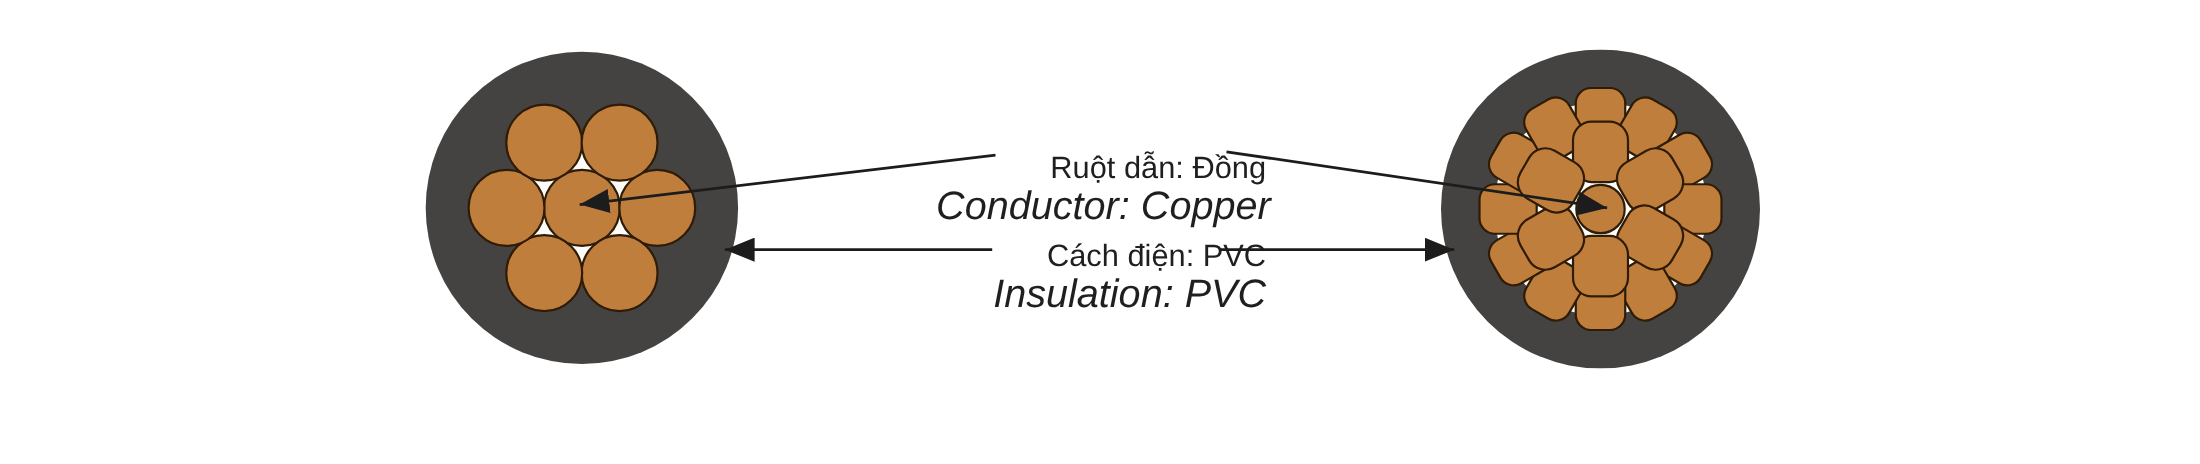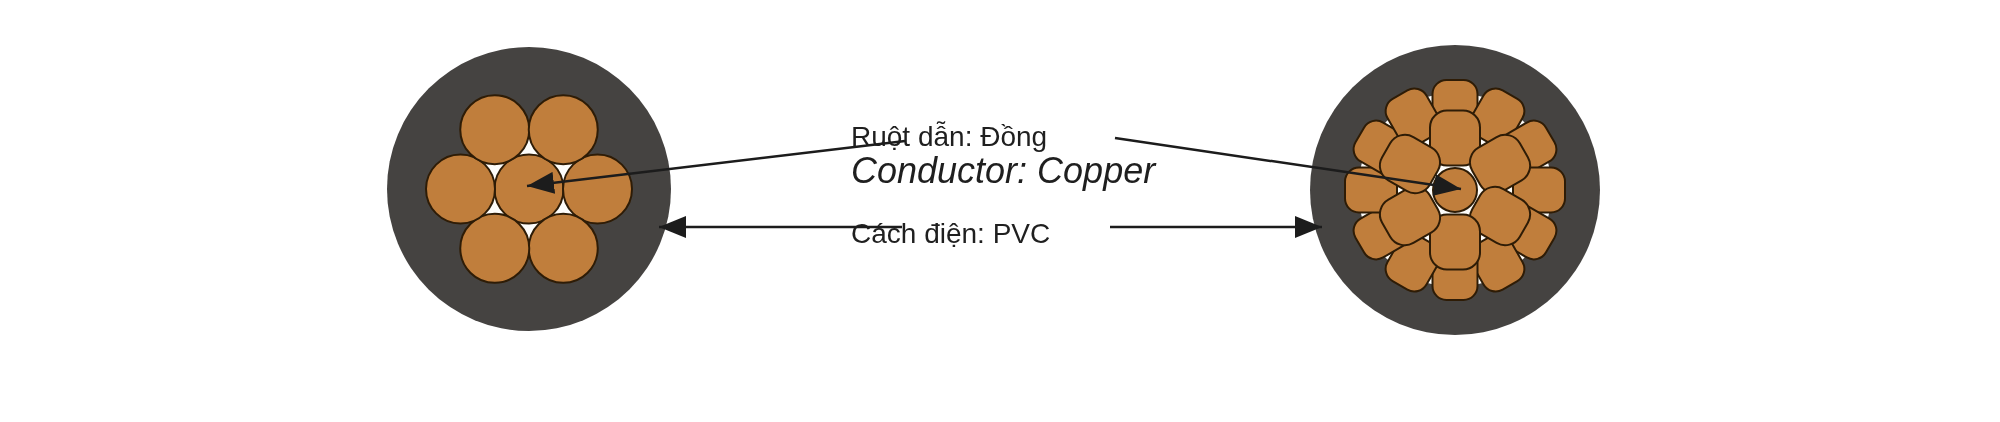--- a/index.html
+++ b/index.html
@@ -25,26 +25,26 @@
   .overlay {
     position: absolute;
     left: 0; top: 0;
     width: 2000px;
     height: 422px;
     pointer-events: none;
   }
   .labels {
     position: absolute;
     left: 851px;
-    top: 120px;
+    top: 136px;
     width: 300px;
-    text-align: left;
+    text-align: right;
     color: var(--text, #1f1f1f);
   }
-  .label-group + .label-group { margin-top: 29px; }
+  .label-group + .label-group { margin-top: 12px; }
   .label-vi {
     font-size: 28px;
     line-height: 34px;
     white-space: nowrap;
   }
   .label-en {
     font-size: 36px;
     line-height: 34px;
     font-style: italic;
     white-space: nowrap;
@@ -96,20 +96,21 @@
       <circle cx="0" cy="0" r="22" fill="var(--copper)" stroke="var(--outline)" stroke-width="2"></circle>
     </svg>
 
   <div class="labels">
     <div class="label-group">
       <div class="label-vi">Ruột dẫn: Đồng</div>
       <div class="label-en">Conductor: Copper</div>
     </div>
     <div class="label-group">
       <div class="label-vi">Cách điện: PVC</div>
+      <div class="label-en">Insulation: PVC</div>
     </div>
   </div>
 
   <svg class="overlay" viewBox="0 0 2000 422">
     <defs>
       <marker id="ah" markerUnits="userSpaceOnUse" markerWidth="30" markerHeight="22" refX="27" refY="11" orient="auto">
         <path d="M0,0 L27,11 L0,22 Z" fill="var(--arrow, #1c1c1c)"></path>
       </marker>
     </defs>
     <line class="arrow-line" x1="905" y1="141" x2="527" y2="186" marker-end="url(#ah)"></line>

